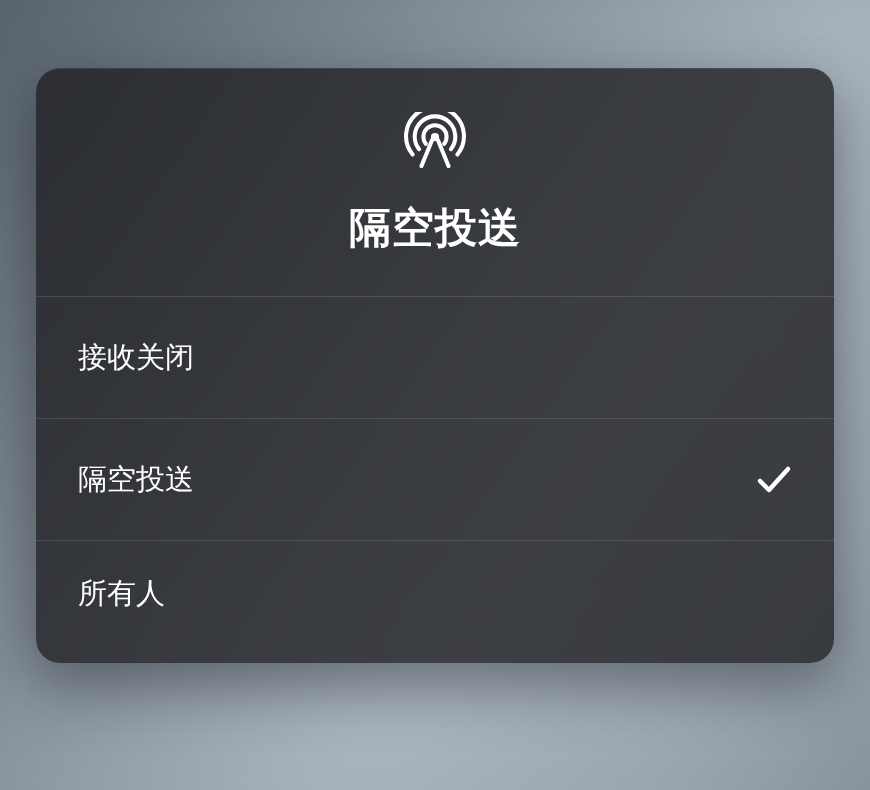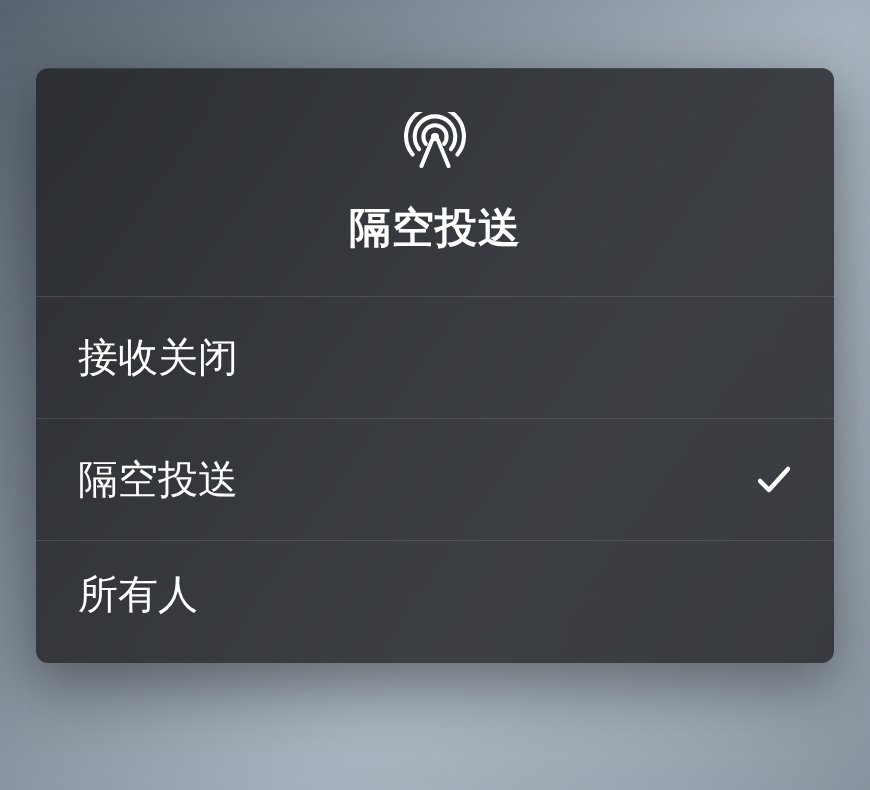--- a/index.html
+++ b/index.html
@@ -32,21 +32,21 @@
     }
 
     .panel {
       position: absolute;
       left: 36px;
       top: 68px;
       width: 798px;
       height: auto;
       background: rgba(30, 30, 32, 0.78);
       backdrop-filter: blur(30px);
-      border-radius: 12px;
+      border-radius: 24px;
       overflow: hidden;
       box-shadow: 0 20px 60px rgba(0,0,0,0.4), inset 0 1px 0 rgba(255,255,255,0.08);
     }
 
     .panel-header {
       display: flex;
       flex-direction: column;
       align-items: center;
       justify-content: center;
       padding: 44px 0 40px 0;
@@ -79,21 +79,21 @@
       cursor: pointer;
     }
 
     .option-row:last-child {
       border-bottom: none;
       padding-bottom: 16px;
     }
 
     .option-label {
       color: #ffffff;
-      font-size: 40px;
+      font-size: 29px;
       font-weight: 400;
     }
 
     .checkmark {
       color: #ffffff;
       width: 36px;
       height: 36px;
       display: none;
       align-items: center;
       justify-content: center;

